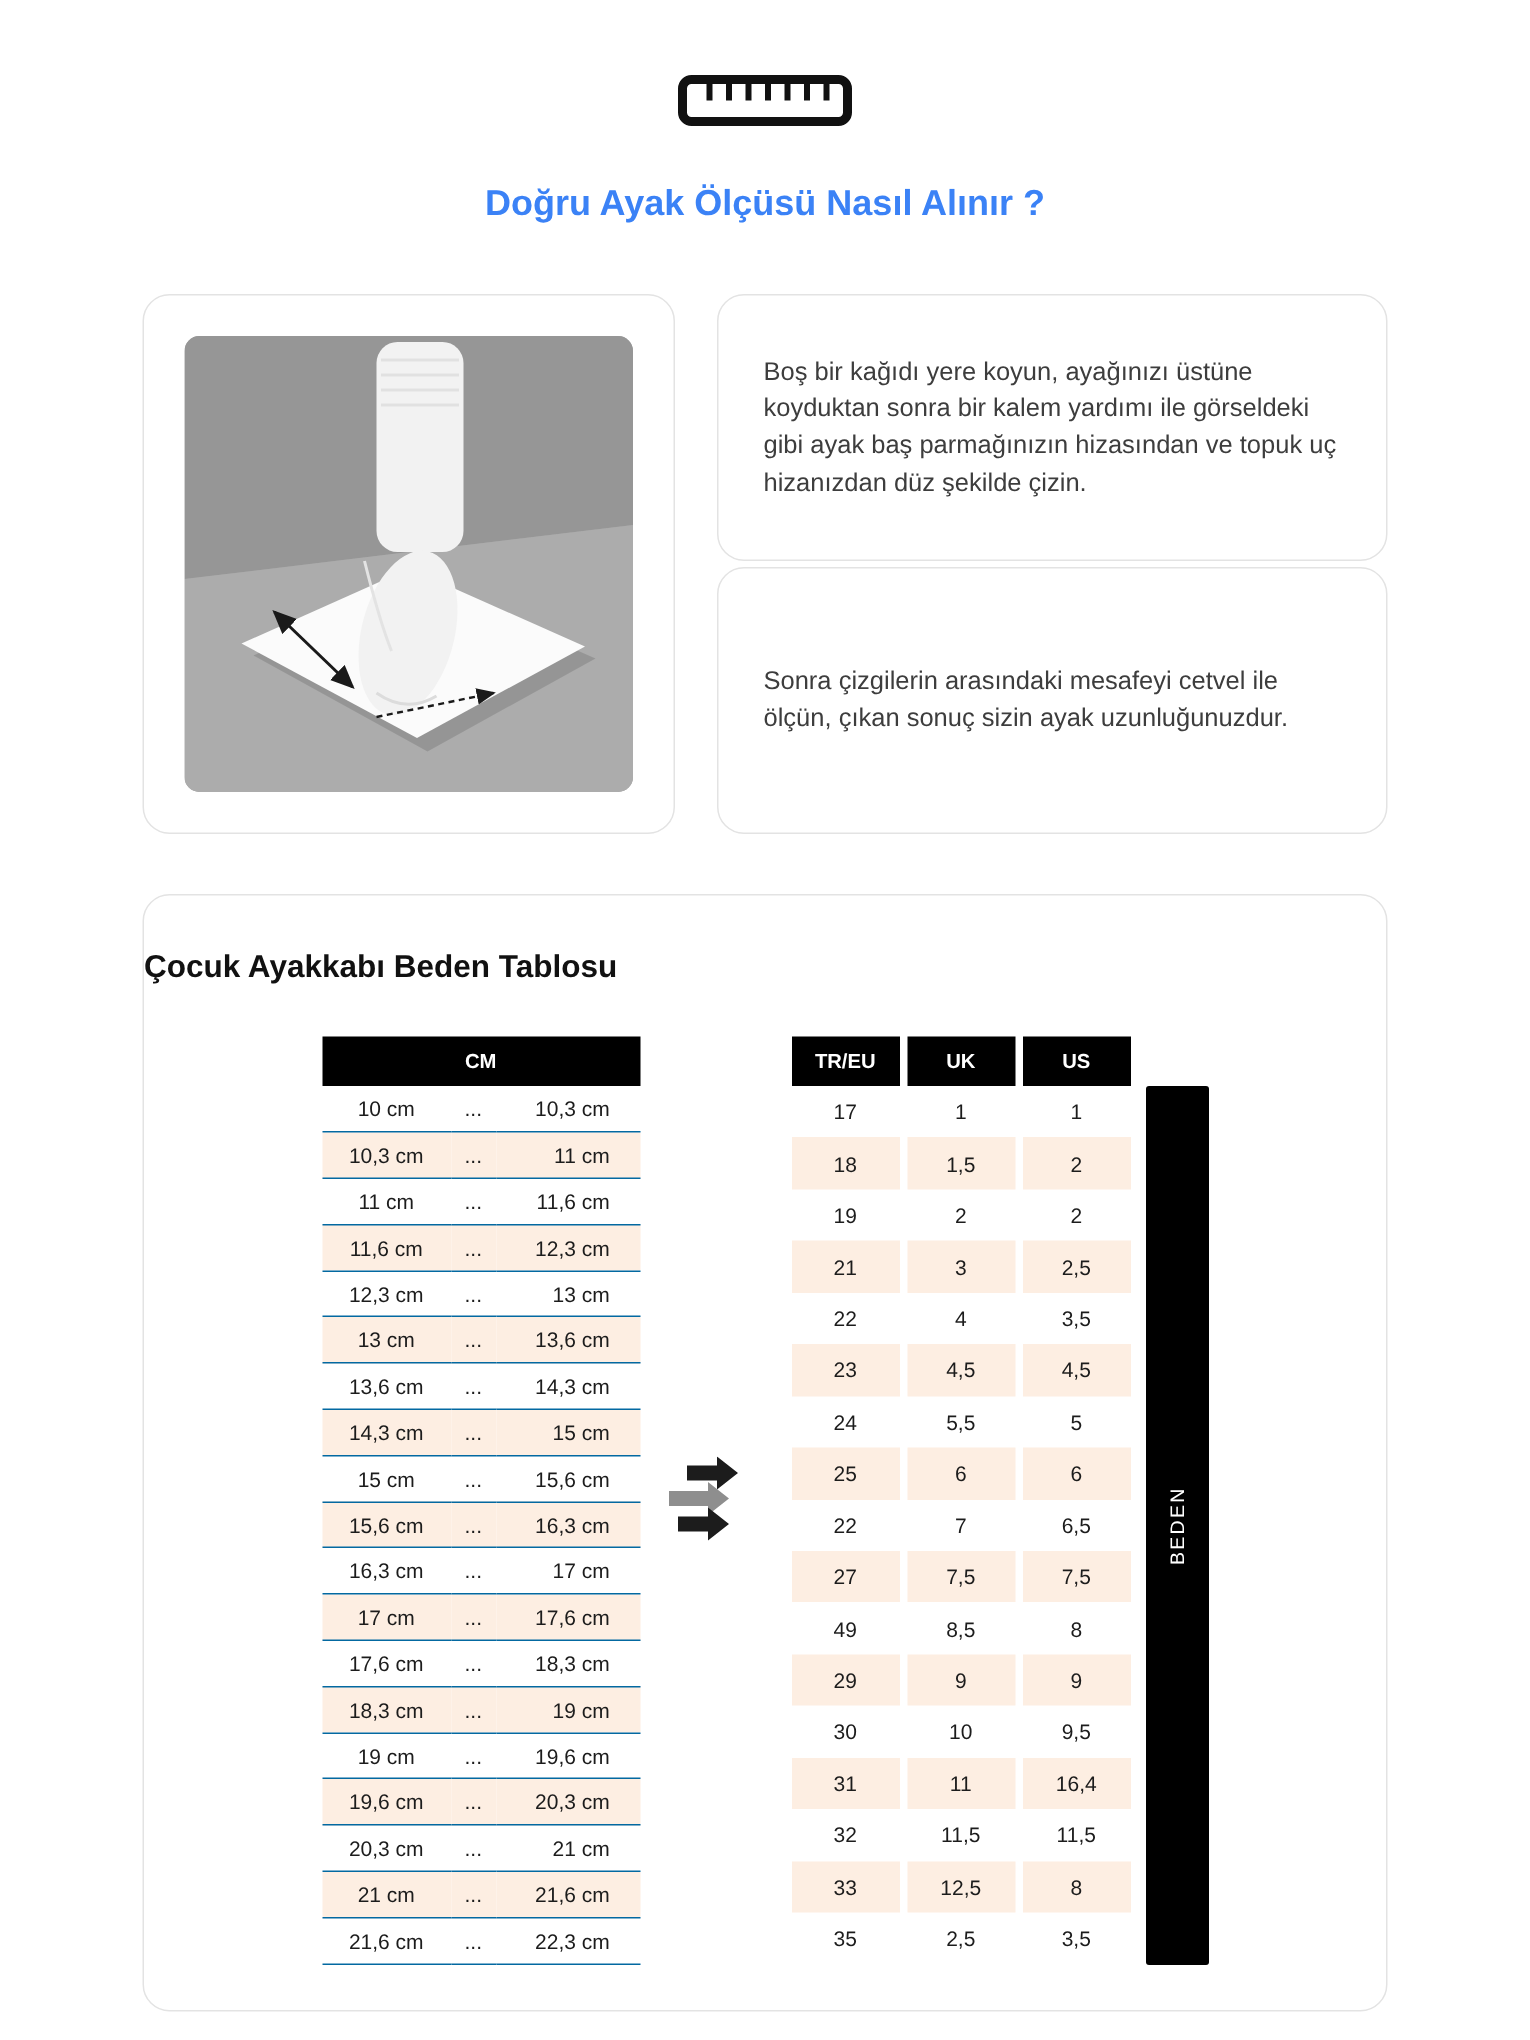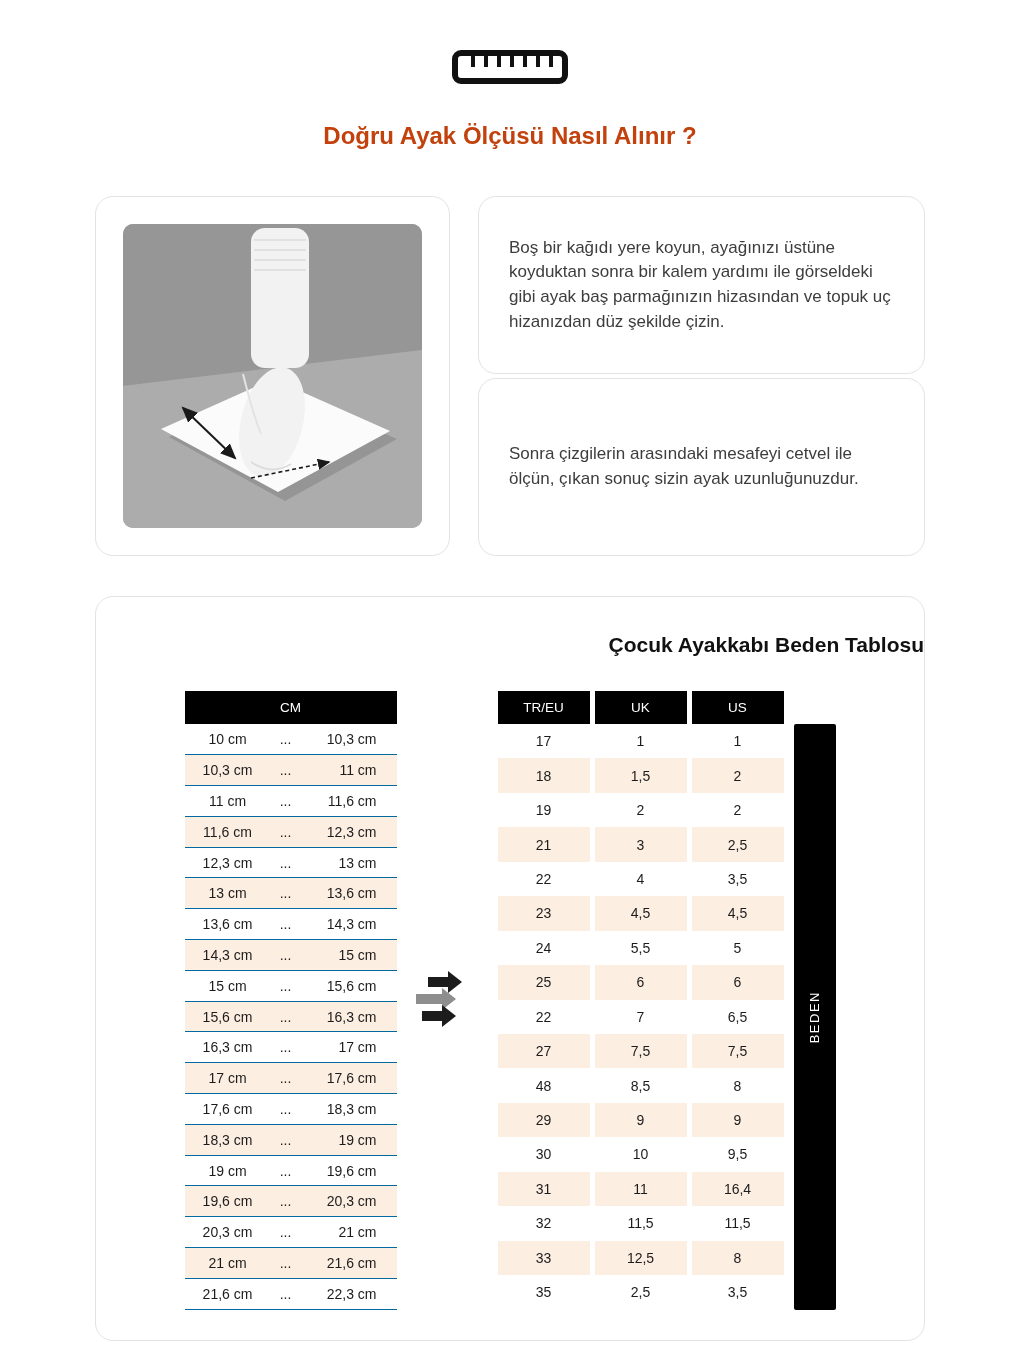--- a/index.html
+++ b/index.html
@@ -9,50 +9,50 @@
     color: #111;
   }
   .page { width: 1020px; margin: 0 auto; padding-top: 46px; }
 
   .icon-wrap { display: flex; justify-content: center; }
   h1.page-title {
     text-align: center;
     font-size: 24px;
     font-weight: 700;
     margin: 34px 0 0;
-    color: #c2410c;
+    color: #3b82f6;
   }
 
   .howto { display: flex; gap: 28px; margin: 46px 95px 0; }
   .card {
     background: #fff;
     border: 1px solid var(--card-border, #e3e3e3);
     border-radius: 18px;
   }
   .photo-card { width: 355px; height: 360px; padding: 27px; flex: none; }
   .photo-card svg { width: 100%; height: 100%; border-radius: 10px; display: block; }
   .howto-text { flex: 1; display: flex; flex-direction: column; gap: 4px; }
   .text-card { flex: 1; padding: 24px 30px; display: flex; align-items: center; }
   .text-card p {
     margin: 0;
     font-size: 17px;
     line-height: 1.45;
     color: var(--text-body, #3d3d3d);
   }
 
   .table-card { margin: 40px 95px 42px; padding: 36px 0 30px; }
-  h2.table-title { text-align: right; font-size: 21px; font-weight: 700; margin: 0 0 34px; }
+  h2.table-title { text-align: left; font-size: 21px; font-weight: 700; margin: 0 0 34px; }
 
   .tables { display: flex; justify-content: center; align-items: stretch; }
 
   table { border-collapse: collapse; }
   th {
     background: var(--header-bg, #000);
     color: var(--header-text, #fff);
-    font-weight: 400;
+    font-weight: 700;
     font-size: 13.5px;
     height: 33px;
     text-align: center;
   }
   td {
     font-size: 14px;
     height: 30.8px;
     color: #1c1c1c;
     text-align: center;
     padding: 0 4px;
@@ -61,21 +61,21 @@
   .cm-table { width: 212px; }
   .cm-table td.c0 { width: 86px; }
   .cm-table td.c1 { width: 30px; }
   .cm-table td.c2 { width: 96px; text-align: right; padding-right: 20px; }
   .cm-table tbody td { border-bottom: 1px solid #0369a1; }
   .cm-table tbody tr:nth-child(even) td { background: var(--row-alt, #fdeee2); }
 
   .arrow-cell { width: 96px; display: flex; align-items: center; justify-content: center; }
 
   .size-table { border-collapse: separate; border-spacing: 5px 0; }
-  .size-table th, .size-table td { width: 92px; }
+  .size-table th, .size-table td { width: 72px; }
   .size-table tbody tr:nth-child(even) td { background: var(--row-alt, #fdeee2); }
 
   .beden-bar {
     width: 42px;
     margin-left: 5px;
     margin-top: 33px;
     background: var(--bar-bg, #000);
     display: flex;
     align-items: center;
     justify-content: center;
@@ -325,21 +325,21 @@
               <td>22</td>
               <td>7</td>
               <td>6,5</td>
             </tr>
             <tr>
               <td>27</td>
               <td>7,5</td>
               <td>7,5</td>
             </tr>
             <tr>
-              <td>48</td>
+              <td>49</td>
               <td>8,5</td>
               <td>8</td>
             </tr>
             <tr>
               <td>29</td>
               <td>9</td>
               <td>9</td>
             </tr>
             <tr>
               <td>30</td>

